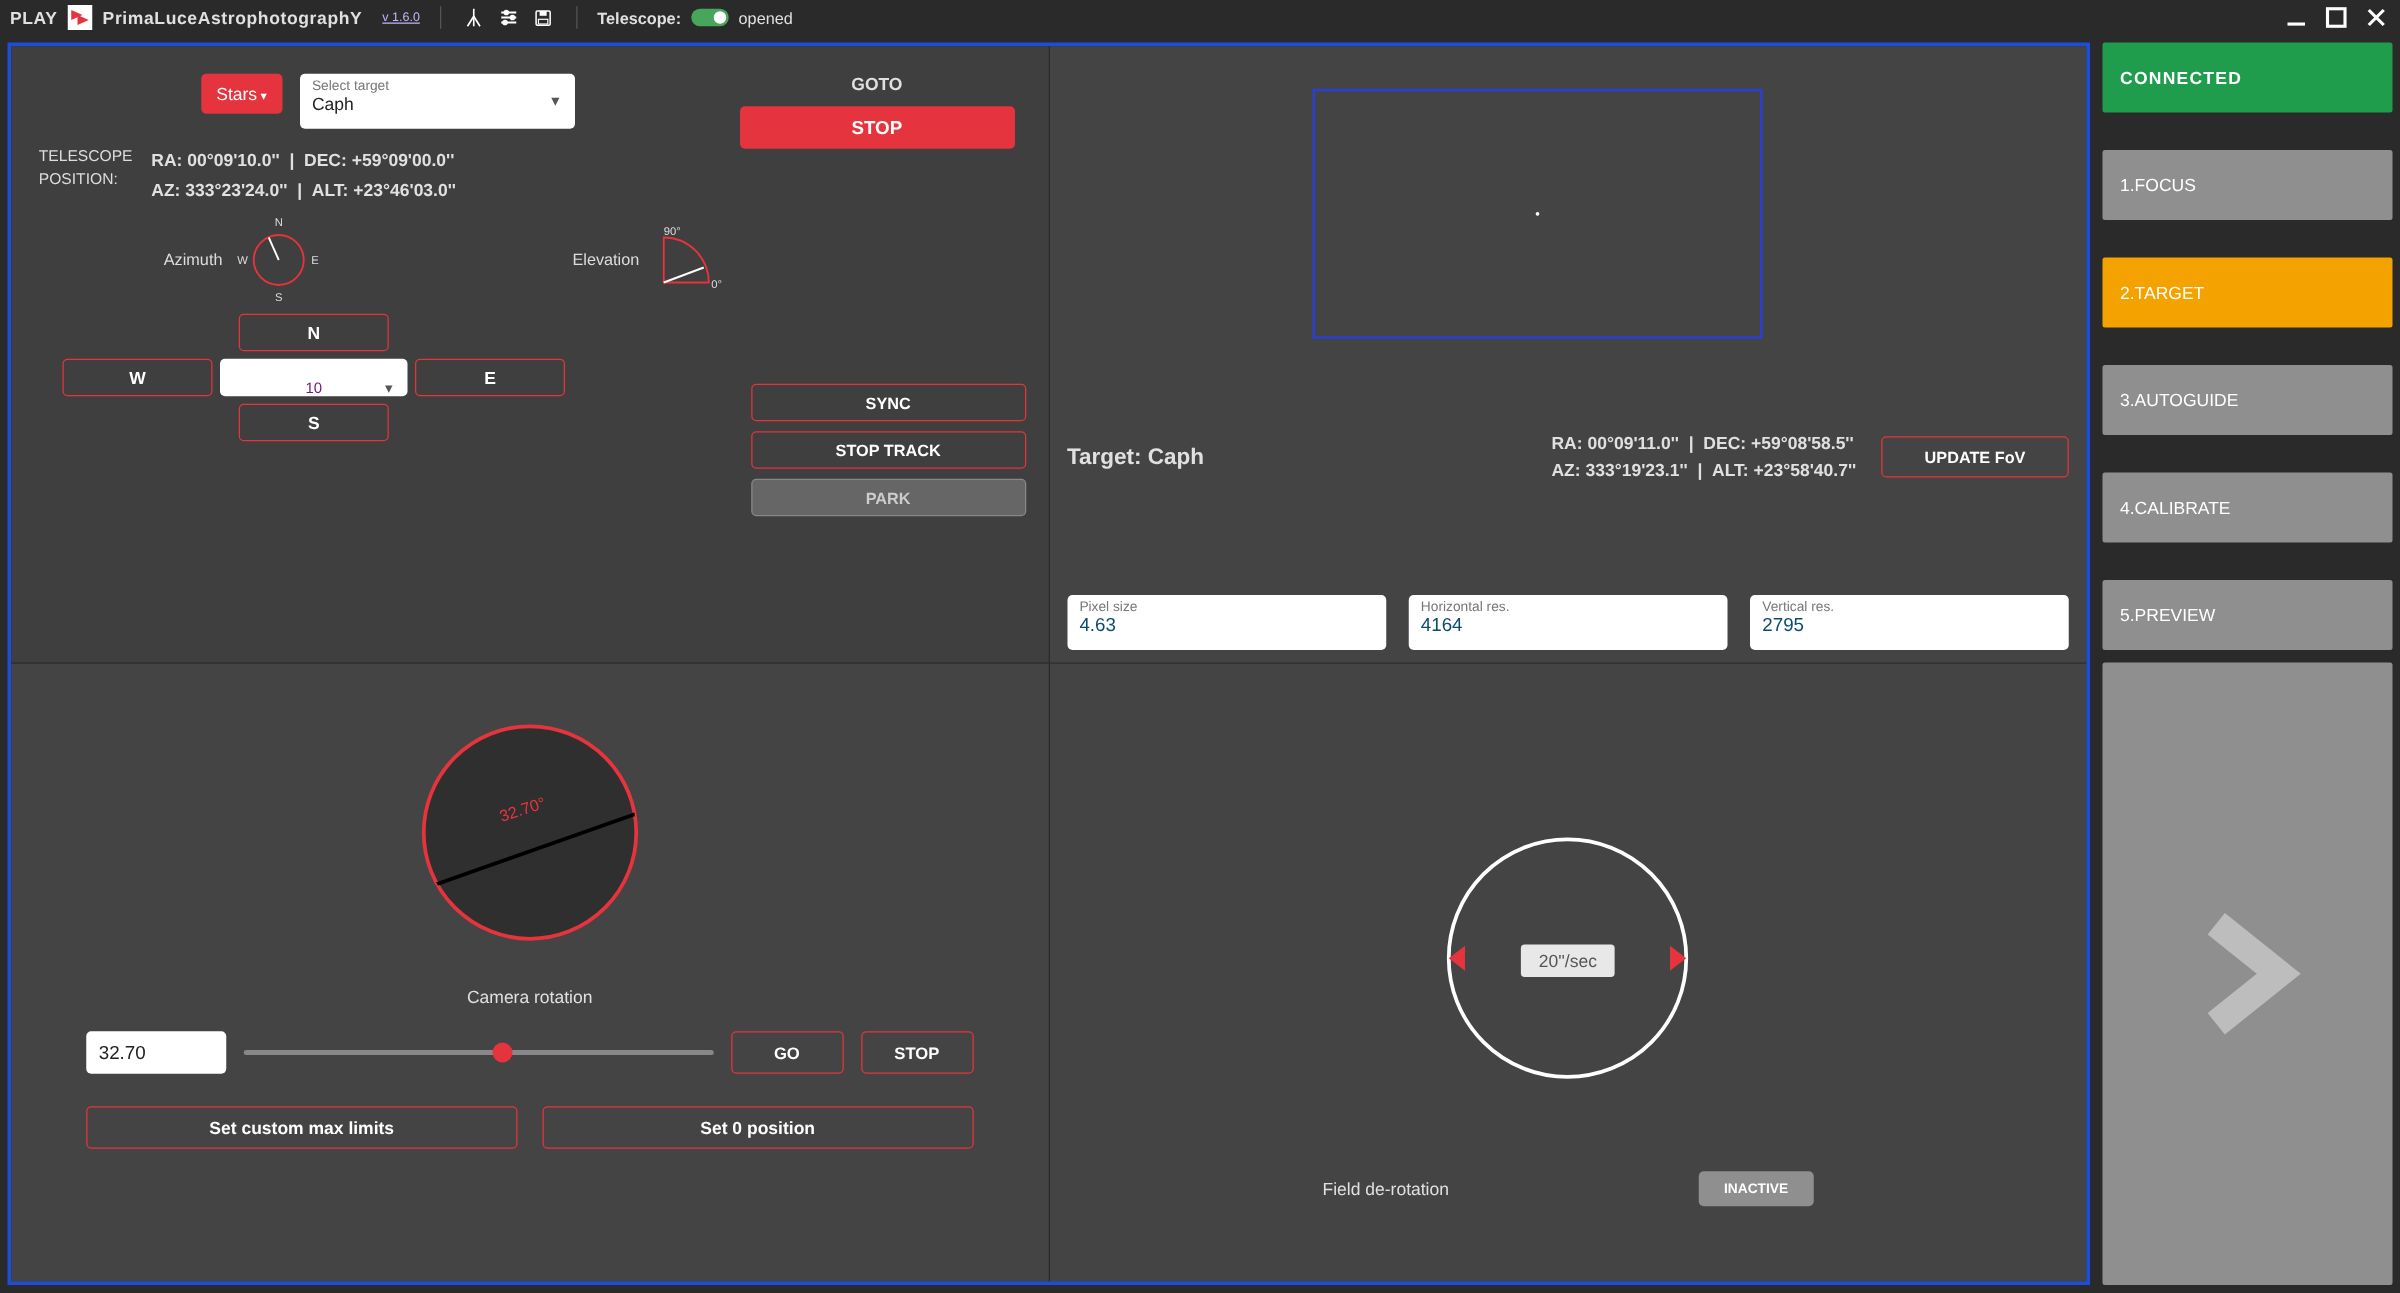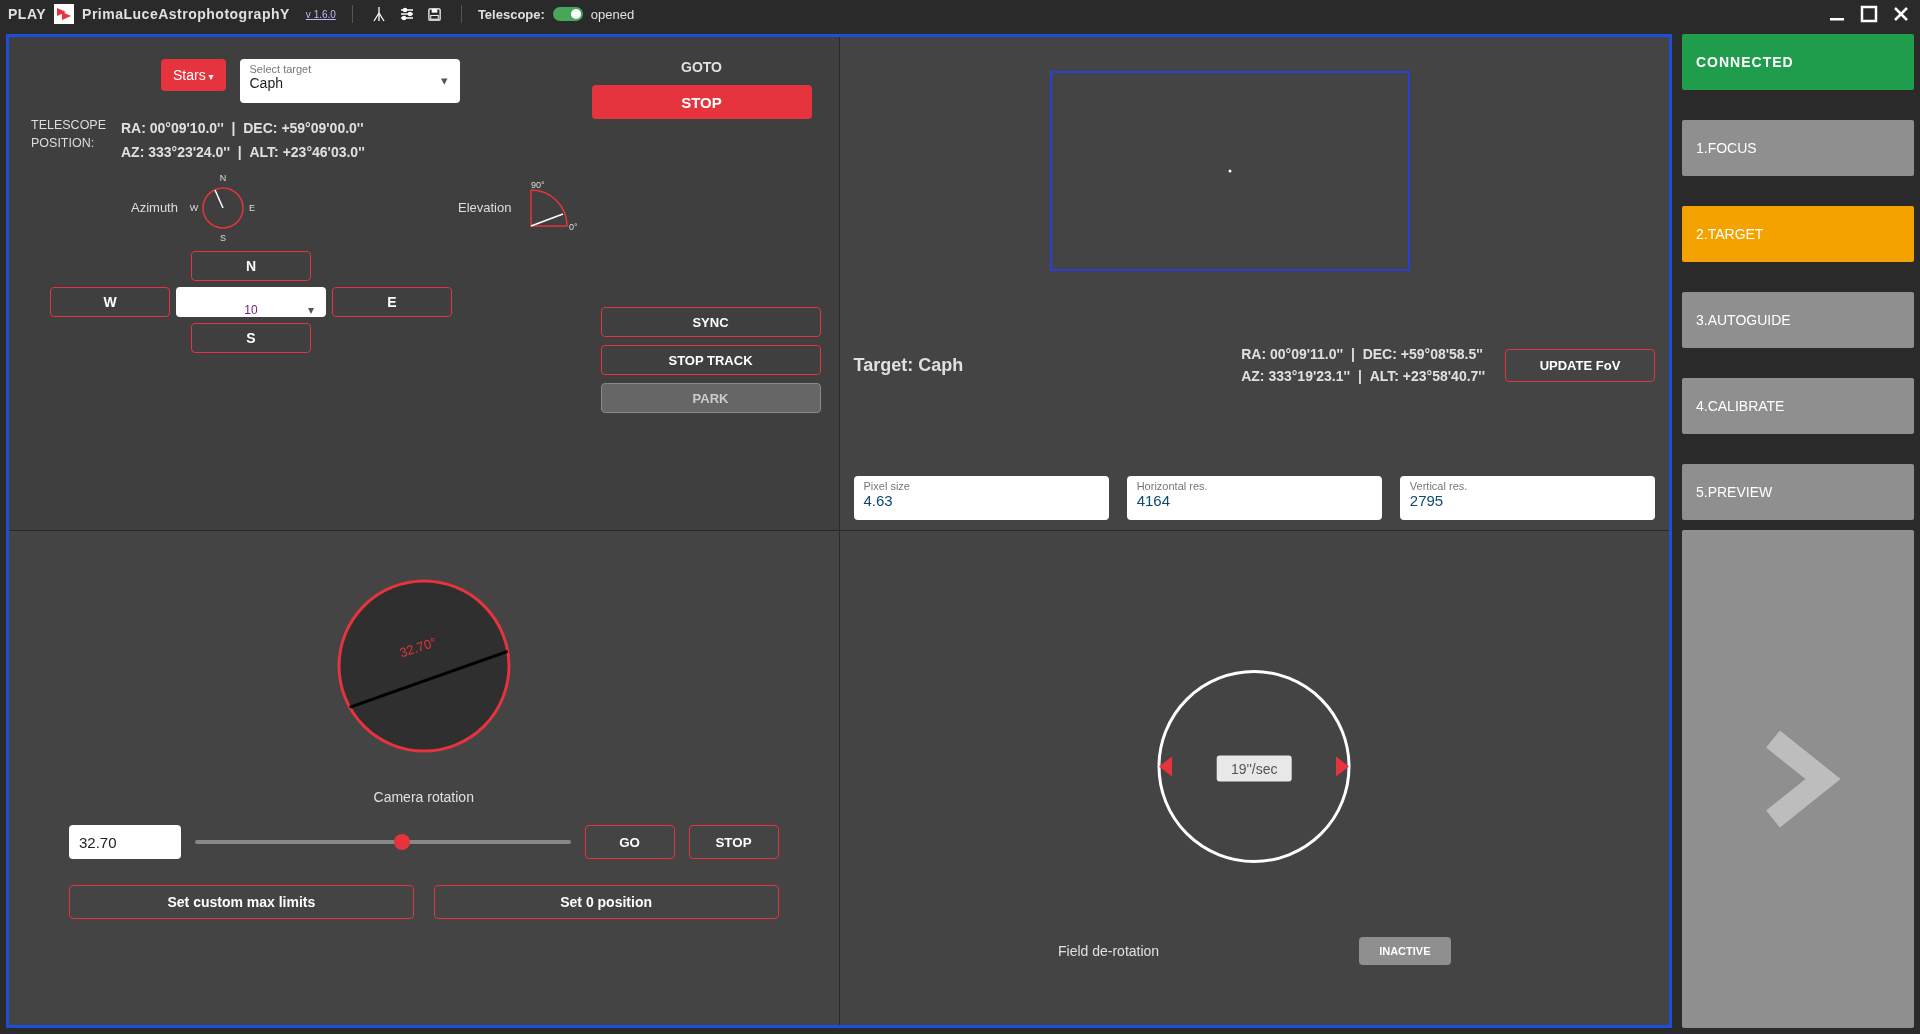--- a/index.html
+++ b/index.html
@@ -396,21 +396,21 @@
       </div>
 
       <div class="quad quad-br">
         <div class="br-inner">
           <div class="derot-circle">
             <svg width="220" height="220" viewBox="0 0 220 220">
               <circle cx="110" cy="110" r="95" fill="none" stroke="#fff" stroke-width="3"></circle>
               <polygon points="15,110 28,100 28,120" fill="#e5343d"></polygon>
               <polygon points="205,110 192,100 192,120" fill="#e5343d"></polygon>
             </svg>
-            <div class="derot-rate">19''/sec</div>
+            <div class="derot-rate">20''/sec</div>
           </div>
           <div class="derot-row">
             <span class="derot-lbl">Field de-rotation</span>
             <button class="inactive-btn">INACTIVE</button>
           </div>
         </div>
       </div>
     </div>
   </div>
 

